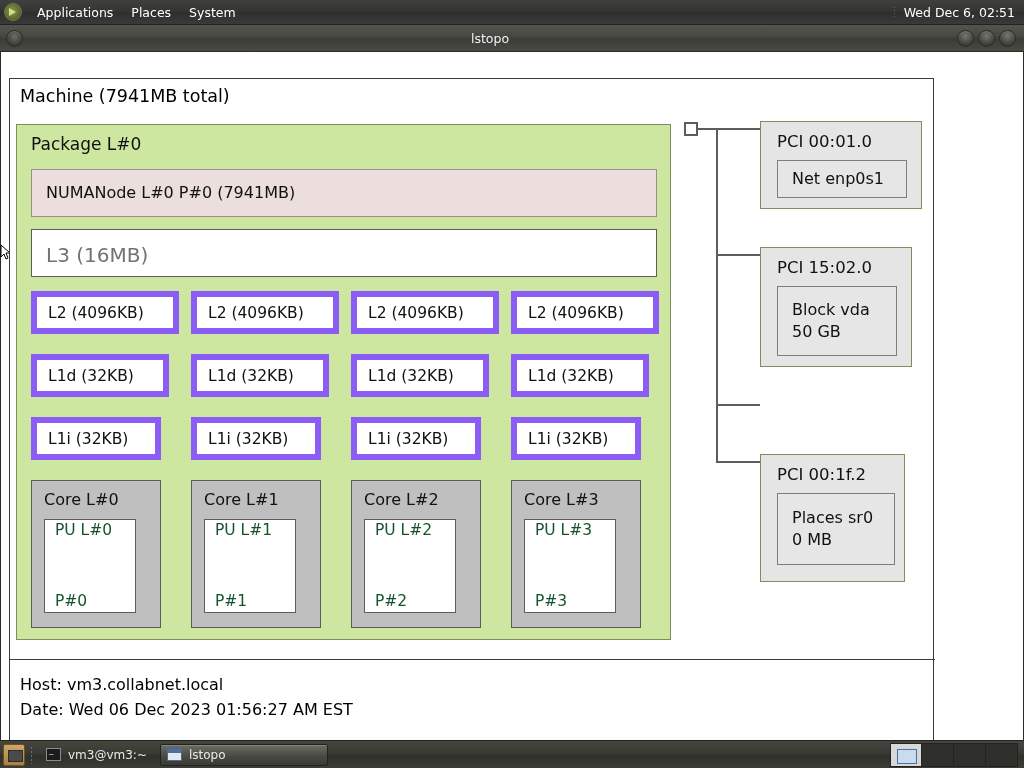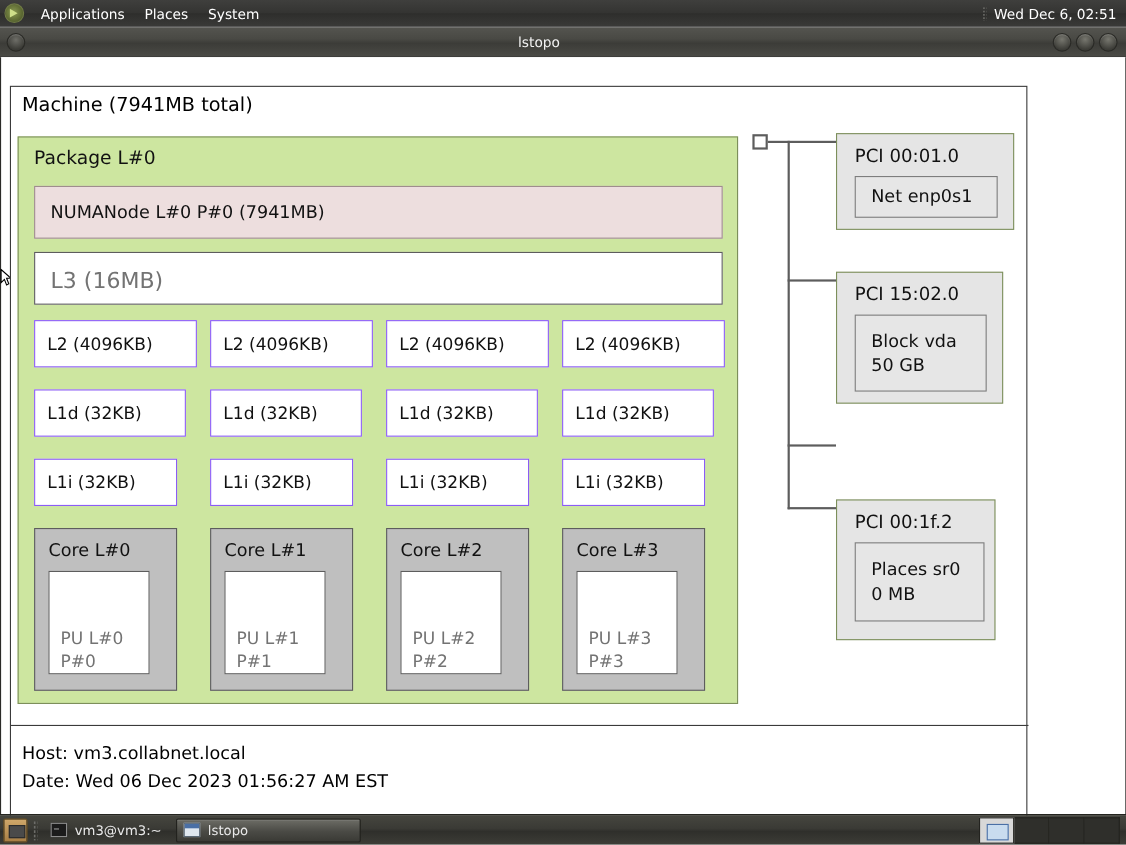--- a/index.html
+++ b/index.html
@@ -97,36 +97,36 @@
     background:#ffffff; border:1px solid #5d5d5d;
   }
   .l3-label{ position:absolute; left:14px; top:13px; font-size:20px; color:#737373; }
 
   .cache-row{ position:absolute; left:14px; width:626px; height:43px; }
   .row-l2 { top:166px; }
   .row-l1d{ top:229px; }
   .row-l1i{ top:292px; }
   .cache-cell{
     position:absolute; top:0; height:43px;
-    background:#ffffff; border:1px solid #8b5cf6;
+    background:#ffffff; border:6px solid #8b5cf6;
     display:flex; align-items:center; padding-left:11px;
     font-size:15.5px; color:#111; white-space:nowrap;
   }
 
   .cores-row{ position:absolute; left:14px; top:355px; width:626px; height:148px; }
   .core-box{
     position:absolute; top:0; height:148px; width:130px;
     background:#bfbfbf; border:1px solid #5d5d5d;
   }
   .core-label{ position:absolute; left:12px; top:9px; font-size:16px; color:#111; white-space:nowrap; }
   .pu-box{
     position:absolute; left:12px; top:38px; width:92px; height:94px;
     background:#ffffff; border:1px solid #5d5d5d;
-    display:flex; flex-direction:column; justify-content:flex-end; padding-left:10px;
-    font-size:15.5px; line-height:1.35; color:#737373;
+    display:flex; flex-direction:column; justify-content:space-between; padding-left:10px;
+    font-size:15.5px; line-height:1.35; color:#14532d;gap:26px;
   }
 
   
   .pci-area{ position:absolute; left:0; top:0; width:925px; height:580px; }
   .pci-connector{
     position:absolute; left:674px; top:43px; width:14px; height:14px;
     background:#ffffff; border:2px solid #5d5d5d;
   }
   .tree-line{ position:absolute; background:#5d5d5d; }
   .pci-box{

